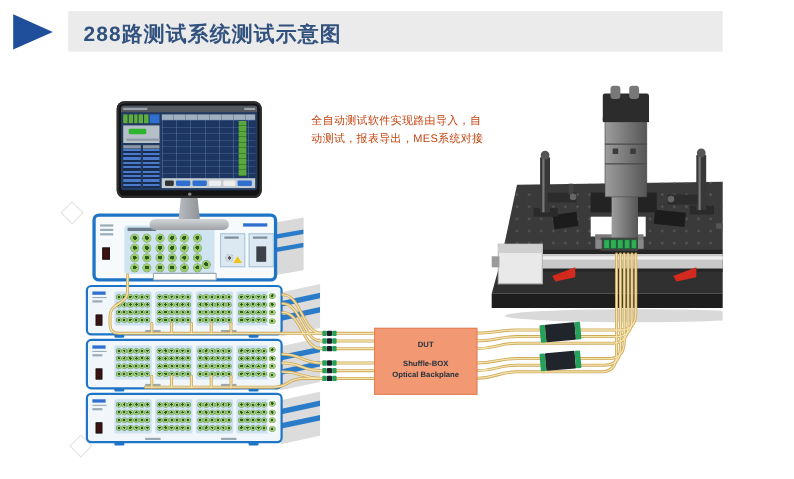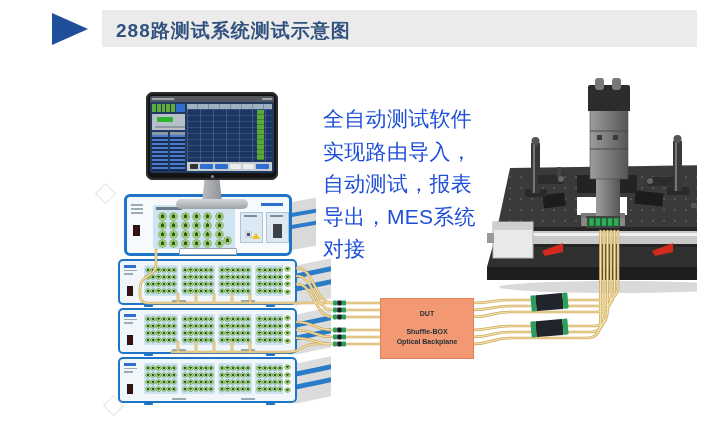--- a/index.html
+++ b/index.html
@@ -1,17 +1,17 @@
 <!DOCTYPE html>
 <html style="--accent: #1e74c5; --accent-dark: #1f4e9b; --orange: #f29872; --fiber-d: #cfa95c; --fiber-l: #f4e4ae;"><head>
 <meta charset="utf-8">
 <style>
   html,body{margin:0;padding:0;background:#fff;}
   .stage{position:relative;width:657px;height:435px;background:#fff;overflow:hidden;
-         font-family:"Liberation Sans","DejaVu Sans",sans-serif;margin-left:40px;}
+         font-family:"Liberation Sans","DejaVu Sans",sans-serif;}
   
   .hdr-arrow{position:absolute;left:12px;top:13px;width:0;height:0;
     border-left:36px solid var(--accent-dark,#1f4e9b);border-top:16px solid transparent;border-bottom:16px solid transparent;}
   .hdr-bar{position:absolute;left:62px;top:10px;width:650px;height:37px;background:#ebebeb;}
   .hdr-title{position:absolute;left:76px;top:18px;font-size:19px;font-weight:bold;color:#31517e;letter-spacing:1px;}
   
   .monitor{position:absolute;left:96px;top:86px;width:160px;height:126px;z-index:3;}
   .bezel{position:absolute;left:10px;top:6px;width:132px;height:88px;background:#141414;border-radius:7px;
          box-shadow:inset 0 0 0 2px #2e2e2e;}
   .cam{position:absolute;left:50%;bottom:2px;width:3px;height:3px;margin-left:-1px;border-radius:50%;background:#8b8b8b;}
@@ -84,21 +84,21 @@
   .r-ports{position:absolute;right:3px;top:4px;bottom:7px;width:9px;background:#f7fafc;border-radius:2px;
     display:flex;flex-direction:column;justify-content:space-around;align-items:center;}
   .r-handle{position:absolute;bottom:1px;width:14px;height:2px;background:#9aa8b2;}
   .r-handle.l{left:52px;} .r-handle.r{right:40px;}
   .r-foot{position:absolute;width:9px;height:3px;background:#1e74c5;border-radius:1px;z-index:1;}
   .cdot{width:4.2px;height:4.2px;border-radius:50%;
     background:radial-gradient(circle at 50% 45%,#2d5a1e 0 34%,#9ccc6a 35% 100%);
     box-shadow:0 0 0 0.5px #5a8a3a;}
   .cdot.big{width:7px;height:7px;}
   
-  .note{position:absolute;color:#1d4ed8;font-size:21px;line-height:1.55;letter-spacing:.3px;z-index:6;}
+  .note{position:absolute;color:#c2410c;font-size:10px;line-height:1.55;letter-spacing:.3px;z-index:6;}
   .note1{left:283px;top:103px;width:164px;}
   .note2{left:455px;top:366px;width:220px;}
   
   .dut{position:absolute;left:340px;top:298px;width:92px;height:59px;background:var(--orange,#f29872);
     border:1px solid #e2825c;z-index:5;display:flex;flex-direction:column;align-items:center;justify-content:center;}
   .dut b{font-size:7px;color:#26313d;line-height:1.5;}
   .dut b.t{margin-bottom:7px;}
   
   #platform{position:absolute;left:445px;top:75px;z-index:2;}
   #fibers{position:absolute;left:0;top:0;z-index:4;pointer-events:none;}

